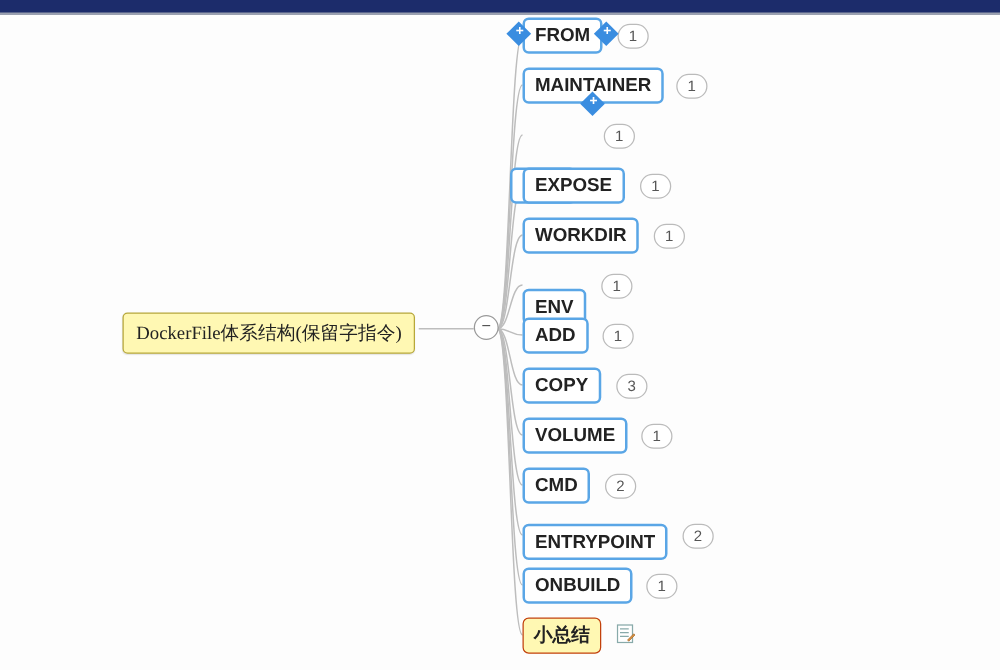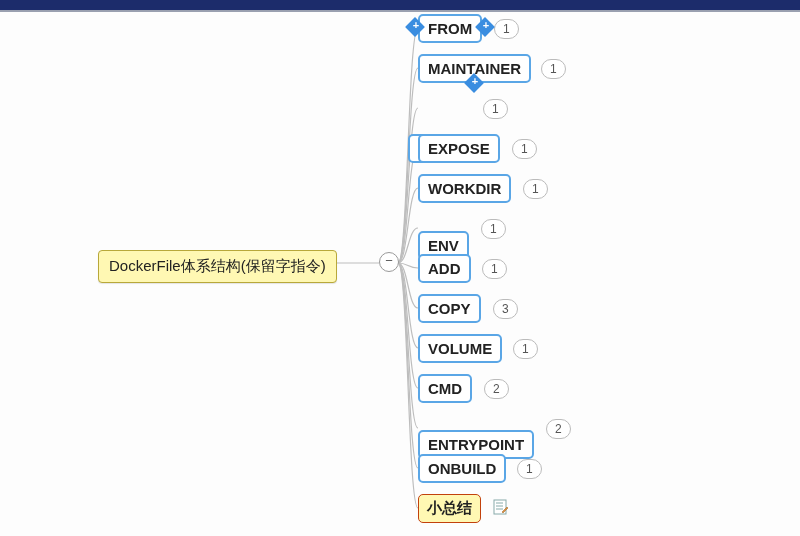--- a/index.html
+++ b/index.html
@@ -31,20 +31,21 @@
     position: absolute;
     left: 98px;
     top: 238px;
     padding: 6px 10px;
     background: #fff8b3;
     border: 1px solid #b8a83a;
     border-radius: 4px;
     font-size: 15px;
     color: #222;
     box-shadow: 0 1px 1px rgba(0,0,0,0.1);
+    font-family: Liberation Serif, serif;
   }
   .collapse-btn {
     position: absolute;
     left: 379px;
     top: 240px;
     width: 18px;
     height: 18px;
     border: 1px solid #999;
     border-radius: 50%;
     background: #fff;
@@ -165,21 +166,21 @@
       <div class="child-node" style="left: 418px; top: 202px; margin-top: 17px;"><span>ENV</span></div>
       <div class="badge" style="left: 481px; top: 207px;"><span>1</span></div>
       <div class="child-node" style="left: 418px; top: 242px;"><span>ADD</span></div>
       <div class="badge" style="left: 482px; top: 247px;"><span>1</span></div>
       <div class="child-node" style="left: 418px; top: 282px;"><span>COPY</span></div>
       <div class="badge" style="left: 493px; top: 287px;"><span>3</span></div>
       <div class="child-node" style="left: 418px; top: 322px; text-align: center;"><span>VOLUME</span></div>
       <div class="badge" style="left: 513px; top: 327px;"><span>1</span></div>
       <div class="child-node" style="left: 418px; top: 362px;"><span>CMD</span></div>
       <div class="badge" style="left: 484px; top: 367px;"><span>2</span></div>
-      <div class="child-node" style="left: 418px; top: 418px;"><span>ENTRYPOINT</span></div>
+      <div class="child-node" style="left: 418px; top: 407px;"><span>ENTRYPOINT</span></div>
       <div class="badge" style="left: 546px; top: 407px;"><span>2</span></div>
       <div class="child-node" style="left: 418px; top: 442px;"><span>ONBUILD</span></div>
       <div class="badge" style="left: 517px; top: 447px;"><span>1</span></div>
       <div class="child-node summary" style="left: 418px; top: 482px;"><span>小总结</span></div>
       <div class="edit-icon" style="left: 493px; top: 487px;"><svg width="16" height="16" viewBox="0 0 16 16">
           <rect x="1" y="1" width="12" height="14" fill="#fff" stroke="#8aa" stroke-width="1"></rect>
           <line x1="3" y1="4" x2="10" y2="4" stroke="#8aa"></line>
           <line x1="3" y1="7" x2="10" y2="7" stroke="#8aa"></line>
           <line x1="3" y1="10" x2="10" y2="10" stroke="#8aa"></line>
           <path d="M9 13 L14 8 L15 9 L10 14 Z" fill="#d89040" stroke="#a06020" stroke-width="0.5"></path>

